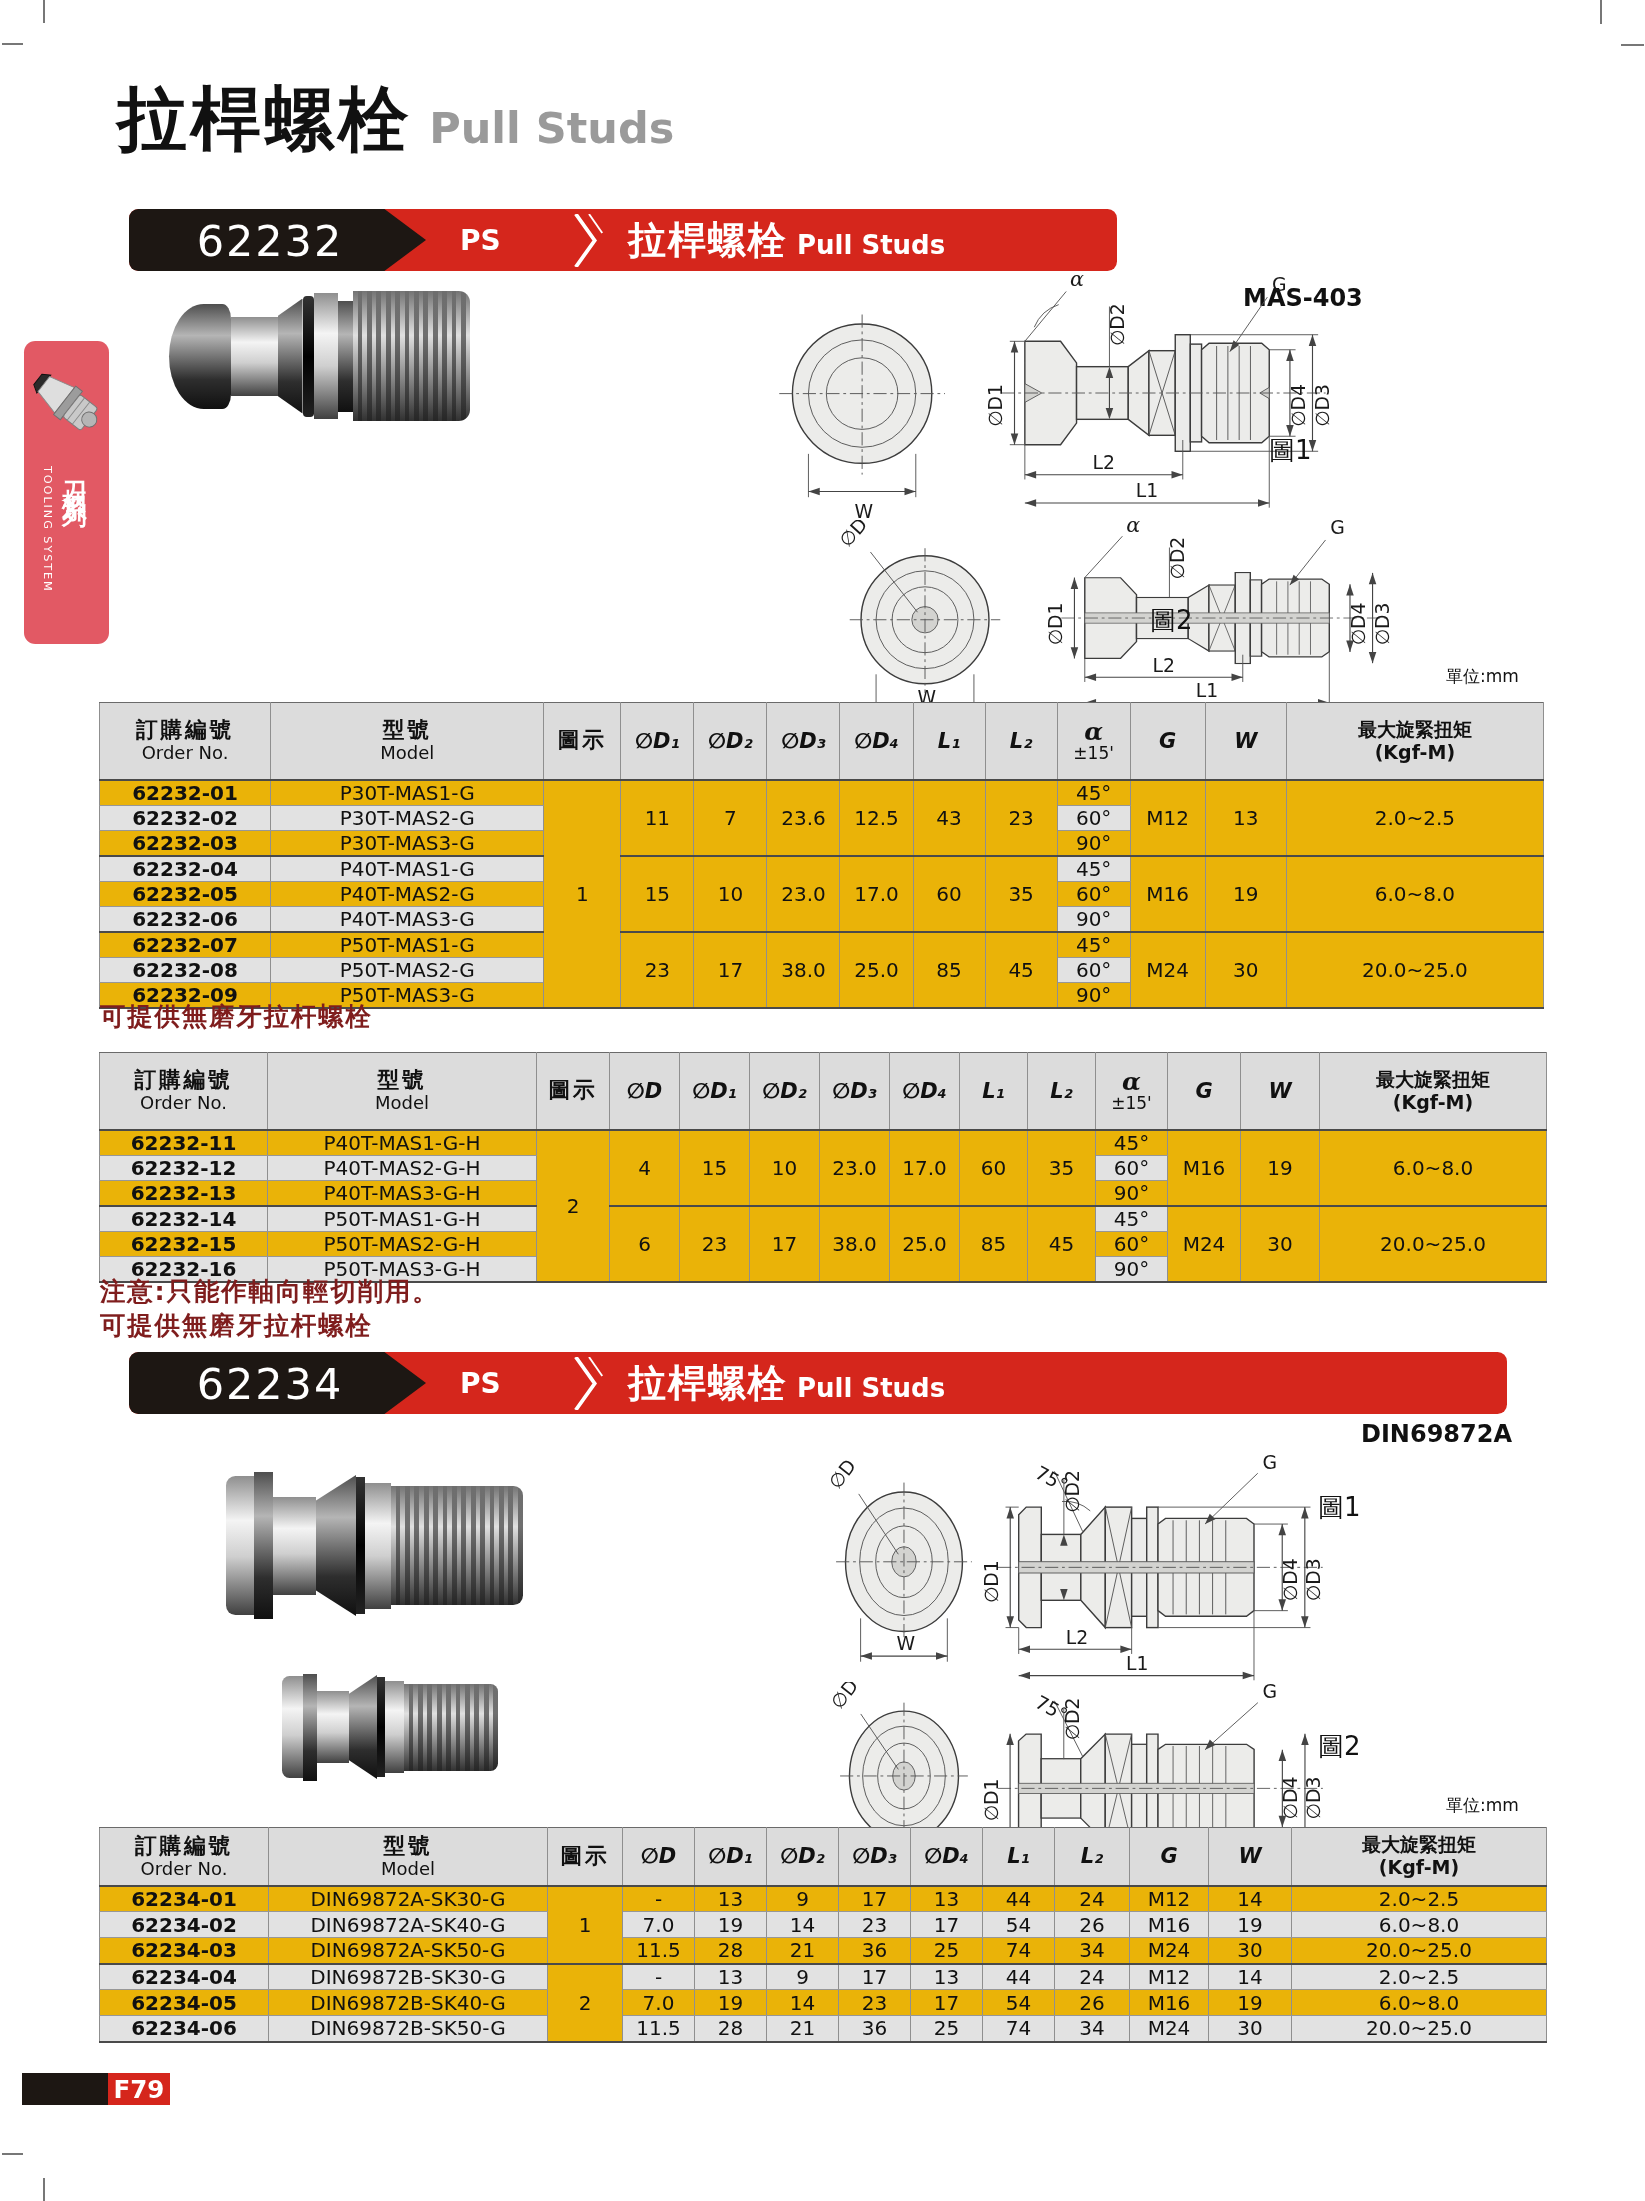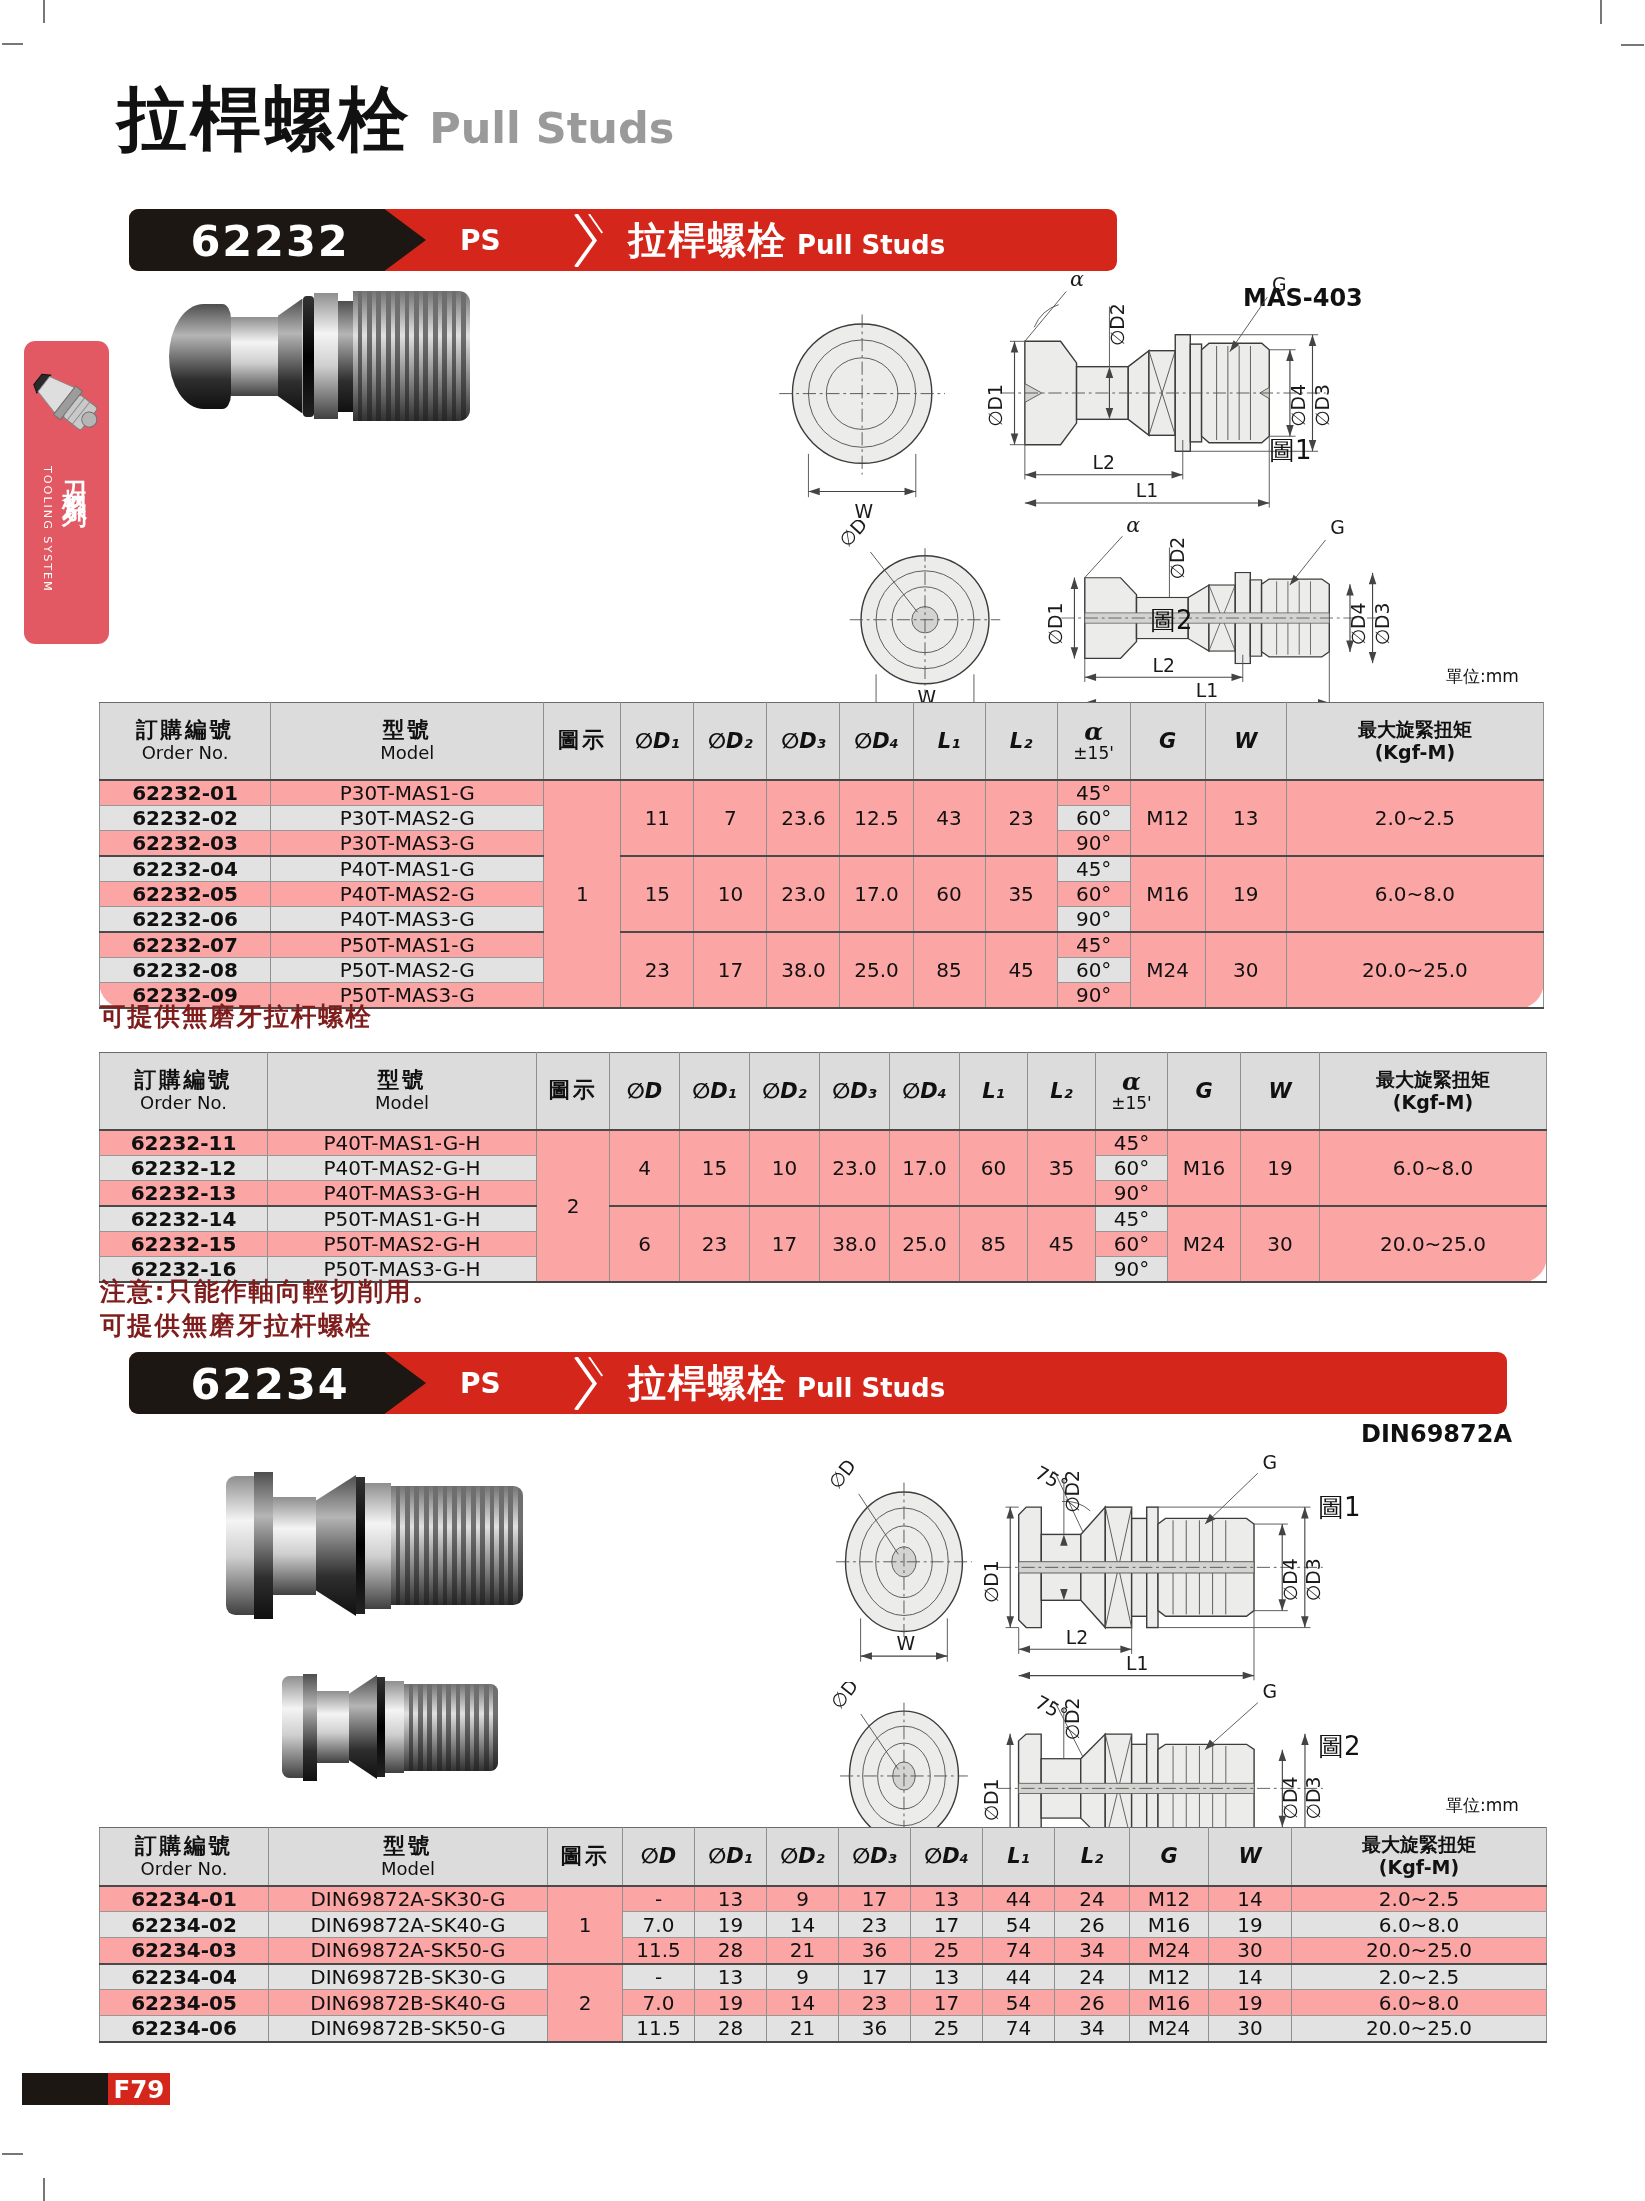--- a/index.html
+++ b/index.html
@@ -20,35 +20,35 @@
   .title{position:absolute;left:117px;top:73px;display:flex;align-items:baseline;gap:17px;}
   .title-zh{font-size:70px;font-weight:bold;color:#111;letter-spacing:3.8px;}
   .title-en{font-size:43px;font-weight:bold;color:#9a9a9a;}
 
   
   .banner{position:absolute;left:129px;height:62px;border-radius:9.4px;overflow:hidden;}
   .banner-red{position:absolute;inset:0;background:#d5261c;}
   .banner-black{position:absolute;left:0;top:0;bottom:0;width:297px;background:#1d1713;
                 clip-path:polygon(0 0,86% 0,100% 50%,86% 100%,0 100%);}
   .banner-code{position:absolute;left:28px;top:0;width:226px;height:64px;display:flex;align-items:center;justify-content:center;
-               color:#fff;font-size:43px;font-weight:bold;letter-spacing:1.9px;}
+               color:#fff;font-size:43px;font-weight:normal;letter-spacing:1.9px;}
   .banner-ps{position:absolute;left:331px;top:0;height:62px;display:flex;align-items:center;color:#fff;font-size:28px;font-weight:bold;}
   .banner-chev{position:absolute;left:441px;top:4.7px;}
   .banner-title{position:absolute;left:499px;top:0;height:62px;display:flex;align-items:center;gap:9.4px;color:#fff;}
   .banner-title .zh{font-size:38px;font-weight:bold;letter-spacing:1.9px;}
   .banner-title .en{font-size:26px;font-weight:bold;margin-top:9.4px;}
 
   .standard{position:absolute;font-size:24px;font-weight:bold;color:#111;}
   .unitlbl{position:absolute;font-size:17px;color:#111;}
   .figlbl{position:absolute;font-size:26px;color:#111;}
   .notelbl{position:absolute;font-size:25.4px;font-weight:bold;color:#7f1d1d;letter-spacing:1.9px;}
 
   
-  table.spec{position:absolute;border-collapse:collapse;table-layout:fixed;width:1445px;background:#fca5a5;
-             border-bottom:2.8px solid #4a4a4a;font-size:20px;color:#111;border-radius:27px;}
+  table.spec{position:absolute;border-collapse:collapse;table-layout:fixed;width:1445px;background:#eab308;
+             border-bottom:2.8px solid #4a4a4a;font-size:20px;color:#111;}
   table.spec th,table.spec td{border-left:0.9px solid #8f8f8f;border-right:0.9px solid #8f8f8f;
              text-align:center;vertical-align:middle;padding:0;overflow:hidden;}
   table.spec thead th{background:#dcdcdc;border-top:1.9px solid #6a6a6a;border-bottom:2.8px solid #4a4a4a;font-weight:bold;}
   table.spec td{border-bottom:0.9px solid #979797;}
   table.spec td.gsep{border-bottom:2.8px solid #4a4a4a;}
   table.spec td.alt{background:#e2e2e2;}
   table.spec td.ord{font-weight:bold;margin-top:8px;}
   .hzh{font-size:21.7px;letter-spacing:2.8px;line-height:1.15;}
   .hen{font-size:18px;font-weight:normal;line-height:1.1;}
   .hdim{font-size:21px;font-style:italic;}

